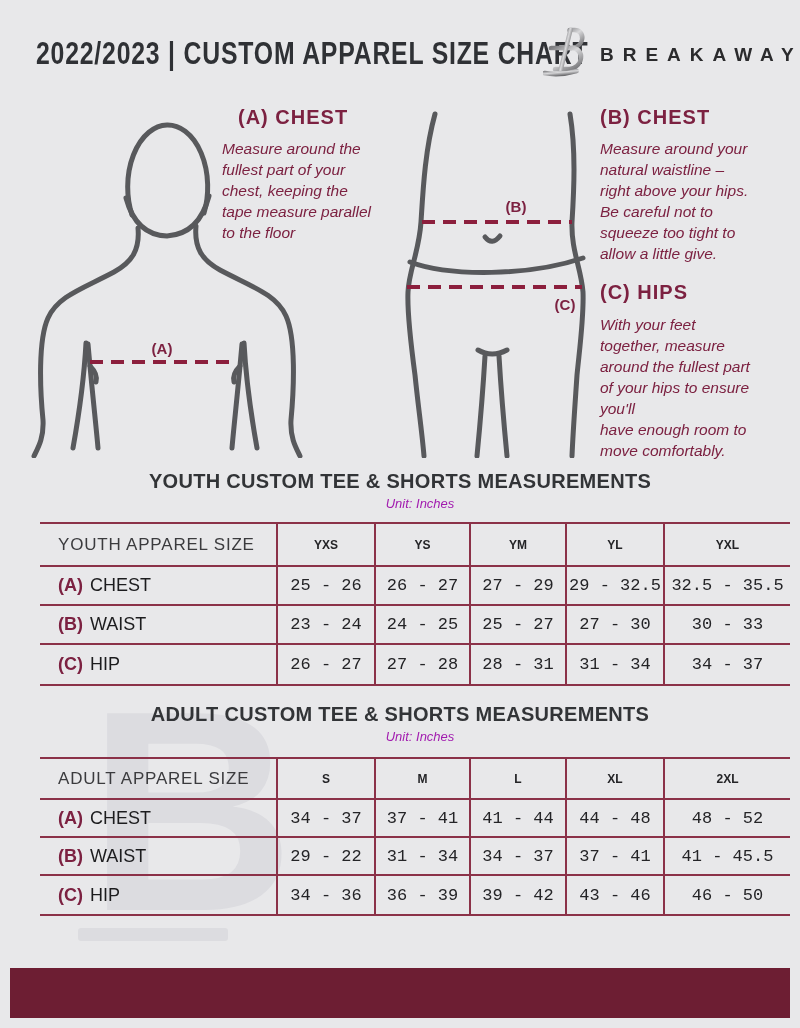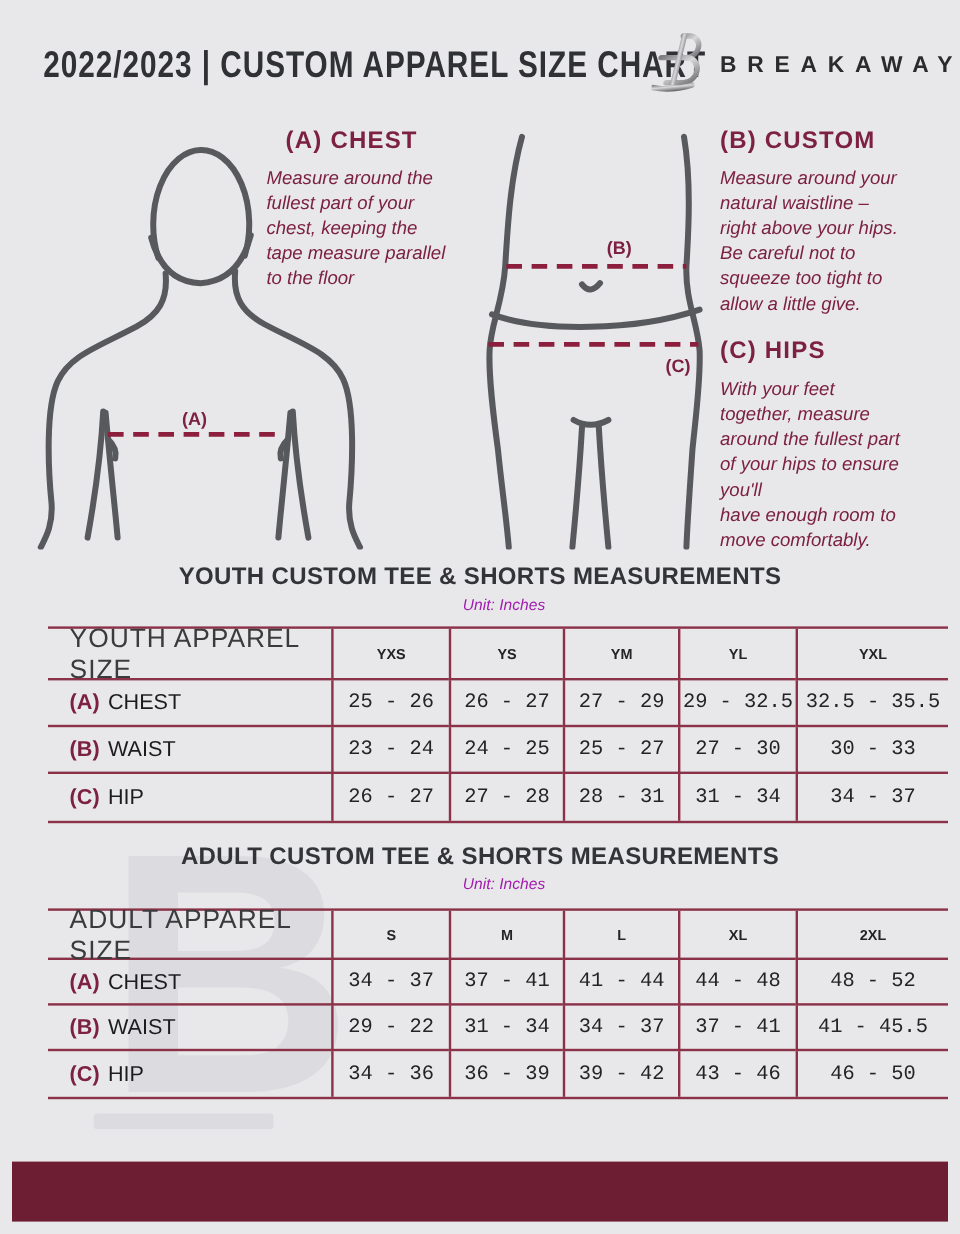--- a/index.html
+++ b/index.html
@@ -38,21 +38,21 @@
   .size-table{position:absolute;left:40px;width:750px;display:grid;
     grid-template-columns:236px 98px 95px 96px 98px 127px;
     border-top:2px solid #8b3148;border-bottom:2px solid #8b3148;z-index:1;}
   .yt{top:522px;grid-template-rows:43px 39px 39px 39px;}
   .at{top:757px;grid-template-rows:41px 38px 38px 38px;}
   .cell{display:flex;align-items:center;justify-content:center;}
   .cell.bb{border-bottom:2px solid #8b3148;}
   .cell.vl{border-left:2px solid #8b3148;}
   .cell.lab{justify-content:flex-start;padding-left:18px;}
   .sizehead{font-size:12px;font-weight:bold;color:#242427;text-align:center;}
-  .collabel{font-size:22px;color:#3b3b3e;letter-spacing:.8px;}
+  .collabel{font-size:17px;color:#3b3b3e;letter-spacing:.8px;}
   .rowlabel{font-size:18px;color:#1c1c1e;}
   .rowlabel .pfx{font-weight:bold;color:#7c2141;margin-right:7px;}
   .val{font-size:17px;color:#242427;font-family:Liberation Mono, monospace;}
 
   
   .footer-bar{position:absolute;left:10px;top:968px;width:780px;height:50px;background:#6d1e33;z-index:2;}
 </style>
 </head>
 <body>
 
@@ -108,21 +108,21 @@
     <text x="170" y="210" text-anchor="middle">(C)</text>
   </svg>
 
   <div class="guide-h" style="left:238px;top:106px;">(A) CHEST</div>
   <div class="guide-b" style="left:222px;top:138px;width:185px;">Measure around the
 fullest part of your
 chest, keeping the
 tape measure parallel
 to the floor</div>
 
-  <div class="guide-h" style="left:600px;top:106px;">(B) CUSTOM</div>
+  <div class="guide-h" style="left:600px;top:106px;">(B) CHEST</div>
   <div class="guide-b" style="left:600px;top:138px;width:195px;">Measure around your
 natural waistline –
 right above your hips.
 Be careful not to
 squeeze too tight to
 allow a little give.</div>
 
   <div class="guide-h" style="left:600px;top:281px;">(C) HIPS</div>
   <div class="guide-b" style="left:600px;top:314px;width:195px;">With your feet
 together, measure

